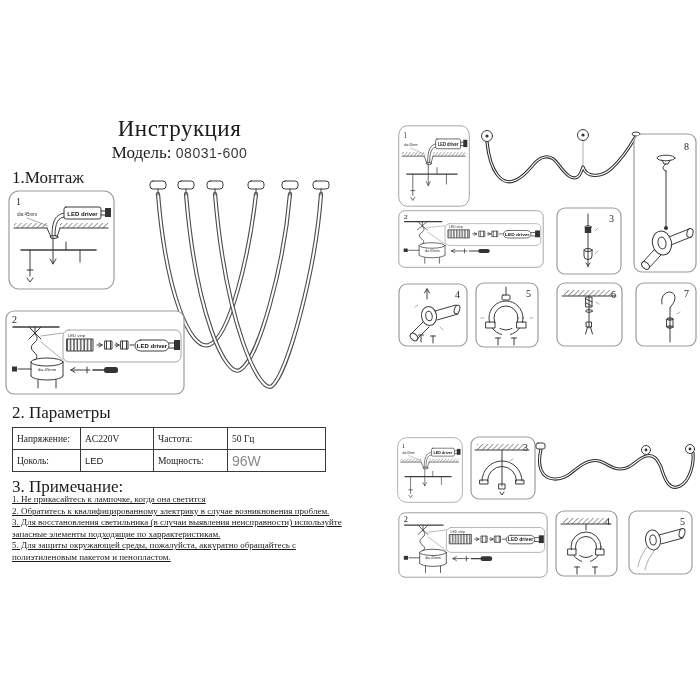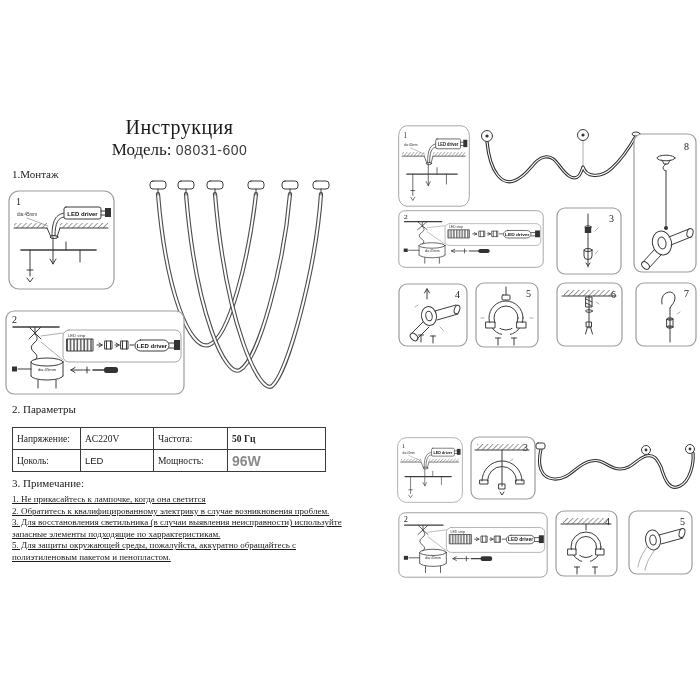--- a/index.html
+++ b/index.html
@@ -17,27 +17,27 @@
   .filld{fill:#333;stroke:none;}
   .num{font:400 10px "Liberation Serif",serif;fill:#222;stroke:none;}
   .lblb{font:700 6px "Liberation Sans",sans-serif;fill:#111;stroke:none;}
   .lblxs{font:400 4.2px "Liberation Sans",sans-serif;fill:#333;stroke:none;}
   .dia{font:400 4.6px "Liberation Sans",sans-serif;fill:#333;stroke:none;}
   .cordD{stroke:#4d4d4d;stroke-width:4.2;fill:none;stroke-linecap:round;}
   .cordL{stroke:#fff;stroke-width:2;fill:none;stroke-linecap:round;}
   .wireD{stroke:#2e2e2e;stroke-width:3.2;fill:none;stroke-linecap:round;}
   .wireL{stroke:#fff;stroke-width:1.1;fill:none;stroke-linecap:round;}
   
-  .title{font-size:20px;letter-spacing:.5px;}
+  .title{font-size:23px;letter-spacing:.5px;}
   .model{font-size:17px;margin-top:1px;}
   .model-val{font-family:"Liberation Sans",sans-serif;font-size:14px;color:#3a3a3a;letter-spacing:.5px;}
-  .h2{font-size:11px;font-family:Liberation Serif, serif;}
+  .h2{font-size:17px;font-family:Liberation Serif, serif;}
   table.params{border-collapse:collapse;font-size:9.5px;color:#222;padding-left:24px;}
   table.params td{border:1px solid #3a3a3a;height:21px;padding:0 2px 0 4px;vertical-align:middle;}
-  td.w1{width:61px;} td.w2{width:66px;} td.w3{width:67px;} td.w4{width:91px;font-weight:bold;}
+  td.w1{width:61px;} td.w2{width:66px;} td.w3{width:67px;} td.w4{width:91px;}
   .sans{font-family:"Liberation Sans",sans-serif;}
   .gray{color:#8a8a8a;font-size:14px;}
   .notes{font-size:9px;line-height:11.6px;width:338px;}
   .notes p{margin:0;text-decoration:underline;}
 </style>
 </head>
 <body>
 
 <svg width="0" height="0" style="position:absolute" aria-hidden="true">
   <defs>

